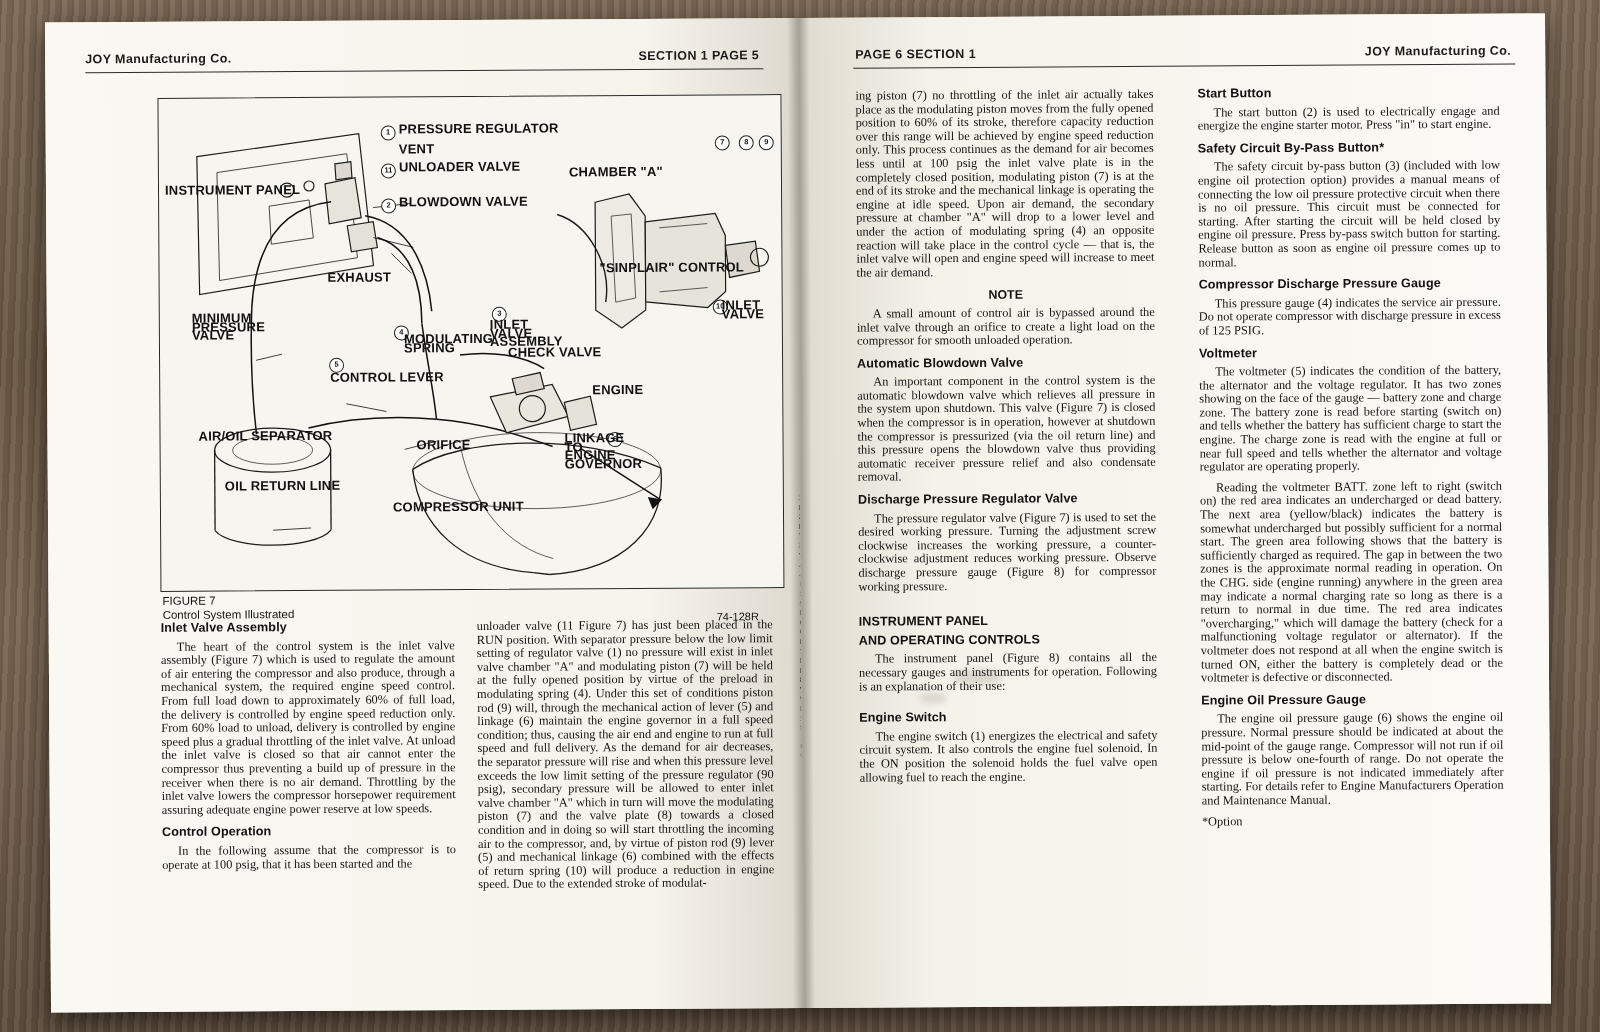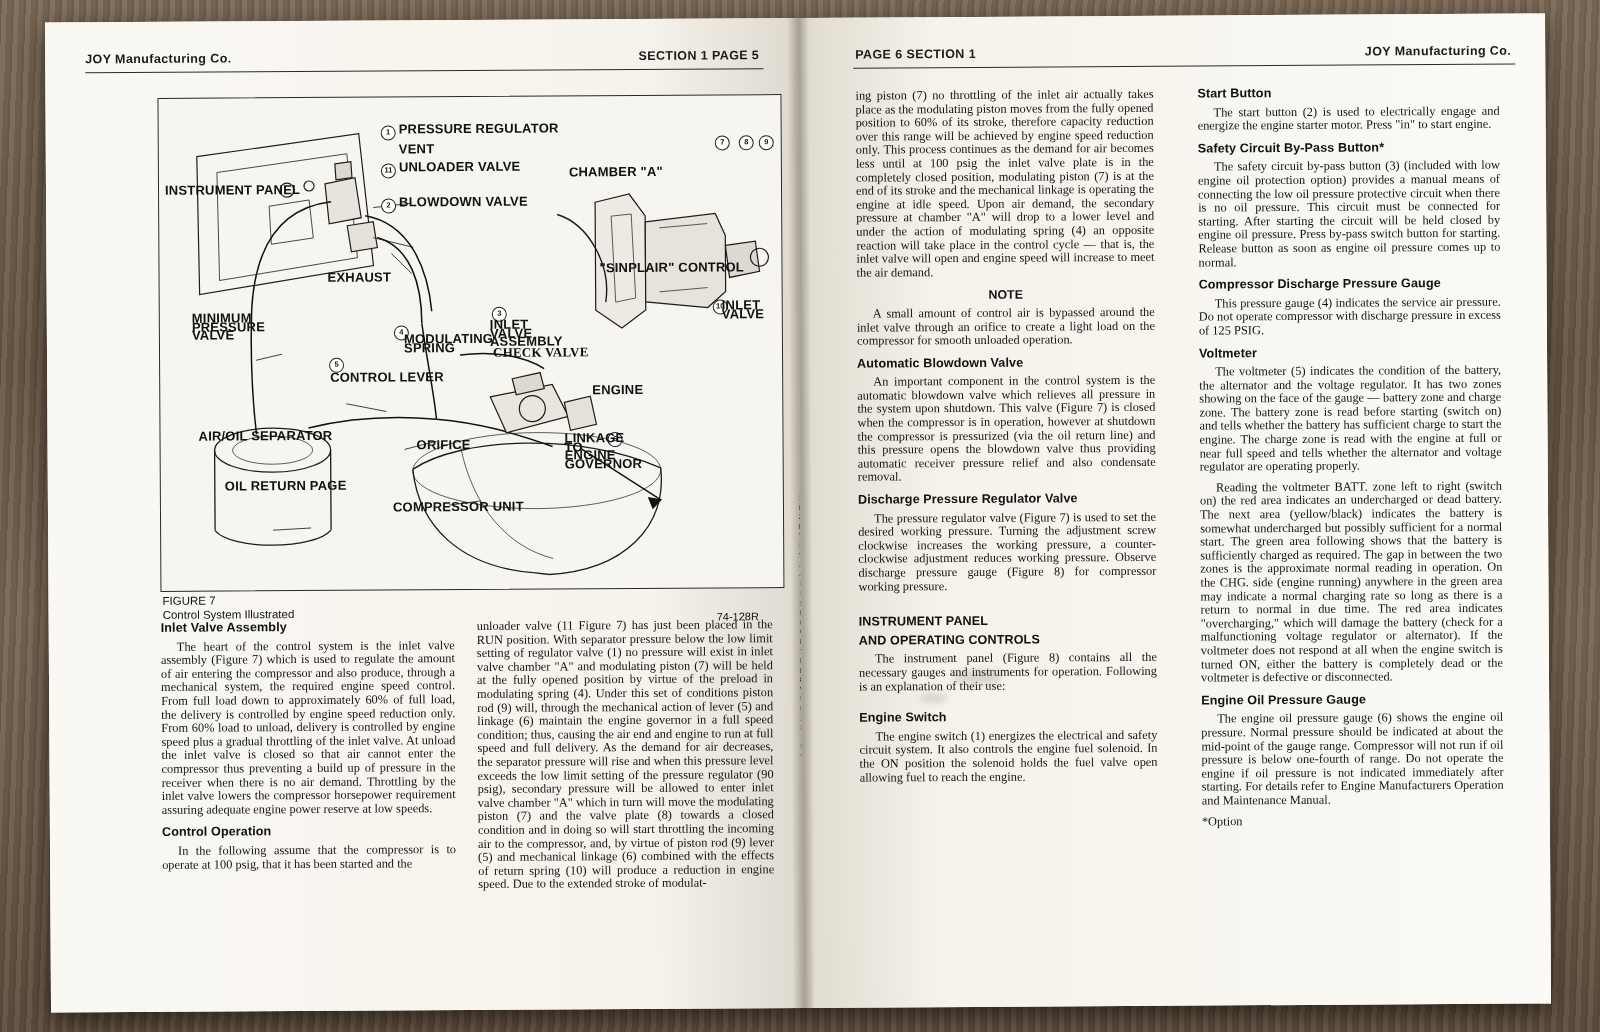--- a/index.html
+++ b/index.html
@@ -191,29 +191,29 @@
       <div class="fig-label" style="left:240px;top:28px;">PRESSURE REGULATOR</div>
       <div class="fig-label" style="left:240px;top:48px;">VENT</div>
       <div class="fig-label" style="left:240px;top:66px;">UNLOADER VALVE</div>
       <div class="fig-label" style="left:6px;top:88px;">INSTRUMENT PANEL</div>
       <div class="fig-label" style="left:240px;top:101px;">BLOWDOWN VALVE</div>
       <div class="fig-label" style="left:410px;top:72px;">CHAMBER "A"</div>
       <div class="fig-label" style="left:168px;top:176px;">EXHAUST</div>
       <div class="fig-label" style="left:440px;top:168px;">"SINPLAIR" CONTROL</div>
       <div class="fig-label" style="left:562px;top:206px;">INLET VALVE</div>
       <div class="fig-label" style="left:330px;top:224px;width:56px;">INLET VALVE ASSEMBLY</div>
-      <div class="fig-label" style="left:333px;top:252px;font-family:Liberation Serif, serif;">CHECK VALVE</div>
+      <div class="fig-label" style="left:348px;top:252px;">CHECK VALVE</div>
       <div class="fig-label" style="left:32px;top:216px;width:62px;">MINIMUM PRESSURE VALVE</div>
       <div class="fig-label" style="left:244px;top:238px;width:56px;">MODULATING SPRING</div>
       <div class="fig-label" style="left:170px;top:276px;">CONTROL LEVER</div>
       <div class="fig-label" style="left:432px;top:290px;">ENGINE</div>
       <div class="fig-label" style="left:38px;top:334px;">AIR/OIL SEPARATOR</div>
       <div class="fig-label" style="left:256px;top:344px;">ORIFICE</div>
       <div class="fig-label" style="left:404px;top:338px;width:62px;">LINKAGE TO ENGINE GOVERNOR</div>
-      <div class="fig-label" style="left:64px;top:384px;">OIL RETURN PAGE</div>
+      <div class="fig-label" style="left:64px;top:384px;">OIL RETURN LINE</div>
       <div class="fig-label" style="left:208px;top:406px;margin-left:24px;">COMPRESSOR UNIT</div>
 
       <div class="legend">
         <div>1. PRESSURE REGULATOR</div>
         <div>2. BLOWDOWN VALVE</div>
         <div>3. INLET VALVE ASSEMBLY</div>
         <div>4. MODULATING SPRING</div>
         <div>5. CONTROL LEVER</div>
         <div>6. ENGINE CONTROL LINKAGE</div>
         <div>7. MODULATING PISTON</div>

